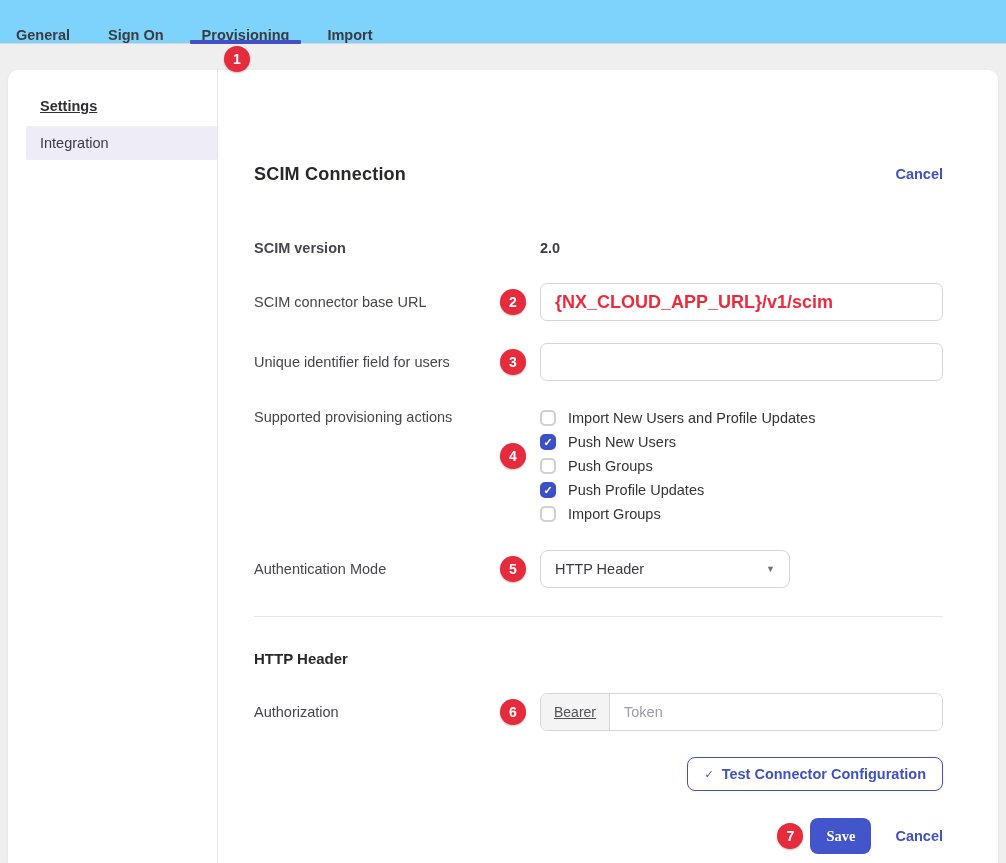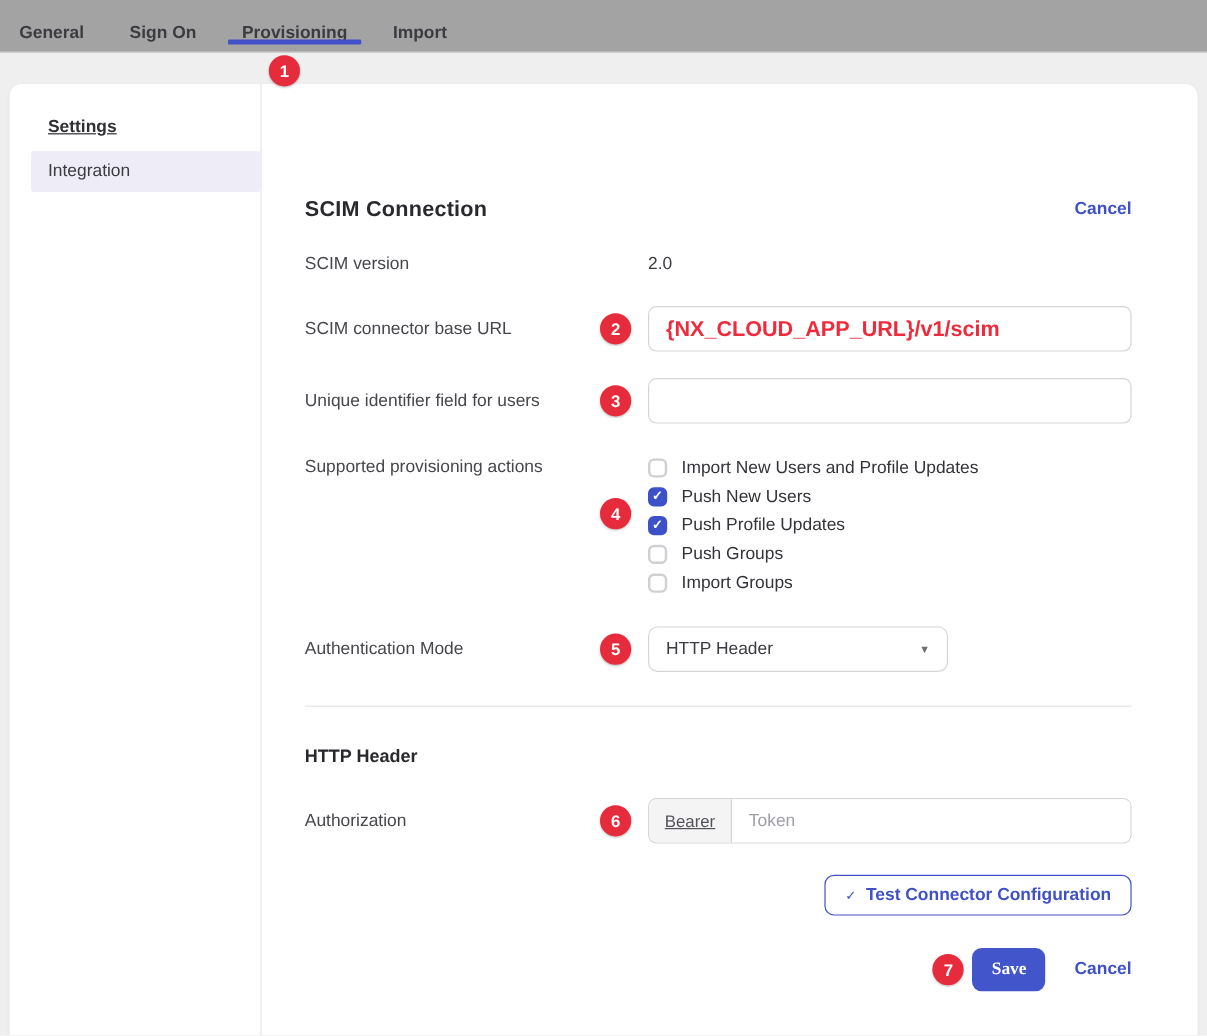--- a/index.html
+++ b/index.html
@@ -8,23 +8,23 @@
     font-family:"Liberation Sans", sans-serif;
     background:#efeff0;
     color:#3b3b41;
     overflow:hidden;
     position:relative;
   }
 
   
   .tabbar {
     position:absolute; top:0; left:0; right:0; height:44px;
-    background:#a3a3a3;
+    background:#7dd3fc;
     border-bottom:1px solid #d7d7da;
-    display:flex; align-items:center;
+    display:flex; align-items:flex-end;
     padding-left:4px;
   }
   .tab {
     padding:13px 12px 0 12px;
     margin-right:14px;
     font-size:14.5px; font-weight:bold; color:#3b3b41;
     cursor:pointer; position:relative; white-space:nowrap;
   }
   .tab.active::after {
     content:""; position:absolute; left:0; right:0; bottom:-1px;
@@ -81,21 +81,21 @@
   }
 
   .row { display:flex; align-items:center; }
   .row .label {
     width:286px; flex:0 0 286px;
     font-size:14.5px; color:#46464c; padding-right:20px;
   }
   .row .control { flex:1; position:relative; display:flex; align-items:center; }
   .control .badge { position:absolute; left:-40px; top:50%; transform:translateY(-50%); }
 
-  .row-version { margin-top:24px; height:20px; }
+  .row-version { margin-top:52px; height:20px;font-weight:bold; }
   .static-value { font-size:14.5px; color:#3b3b41; }
 
   .row-input { margin-top:25px; height:38px; }
   .row-input2 { margin-top:22px; height:38px; }
 
   .text-input {
     width:100%; height:38px;
     border:1px solid #d6d6da; border-radius:7px;
     padding:0 14px; font-size:14.5px; color:#3b3b41;
     font-family:"Liberation Sans", sans-serif;
@@ -240,26 +240,26 @@
         <div class="checkbox-group">
           <div class="checkbox-row">
             <span class="checkbox" data-checked="false"></span>
             <span class="checkbox-label">Import New Users and Profile Updates</span>
           </div>
           <div class="checkbox-row">
             <span class="checkbox" data-checked="true"></span>
             <span class="checkbox-label">Push New Users</span>
           </div>
           <div class="checkbox-row">
+            <span class="checkbox" data-checked="false"></span>
+            <span class="checkbox-label">Push Groups</span>
+          </div>
+          <div class="checkbox-row">
             <span class="checkbox" data-checked="true"></span>
             <span class="checkbox-label">Push Profile Updates</span>
-          </div>
-          <div class="checkbox-row">
-            <span class="checkbox" data-checked="false"></span>
-            <span class="checkbox-label">Push Groups</span>
           </div>
           <div class="checkbox-row">
             <span class="checkbox" data-checked="false"></span>
             <span class="checkbox-label">Import Groups</span>
           </div>
         </div>
       </div>
     </div>
 
     <div class="row row-select">

